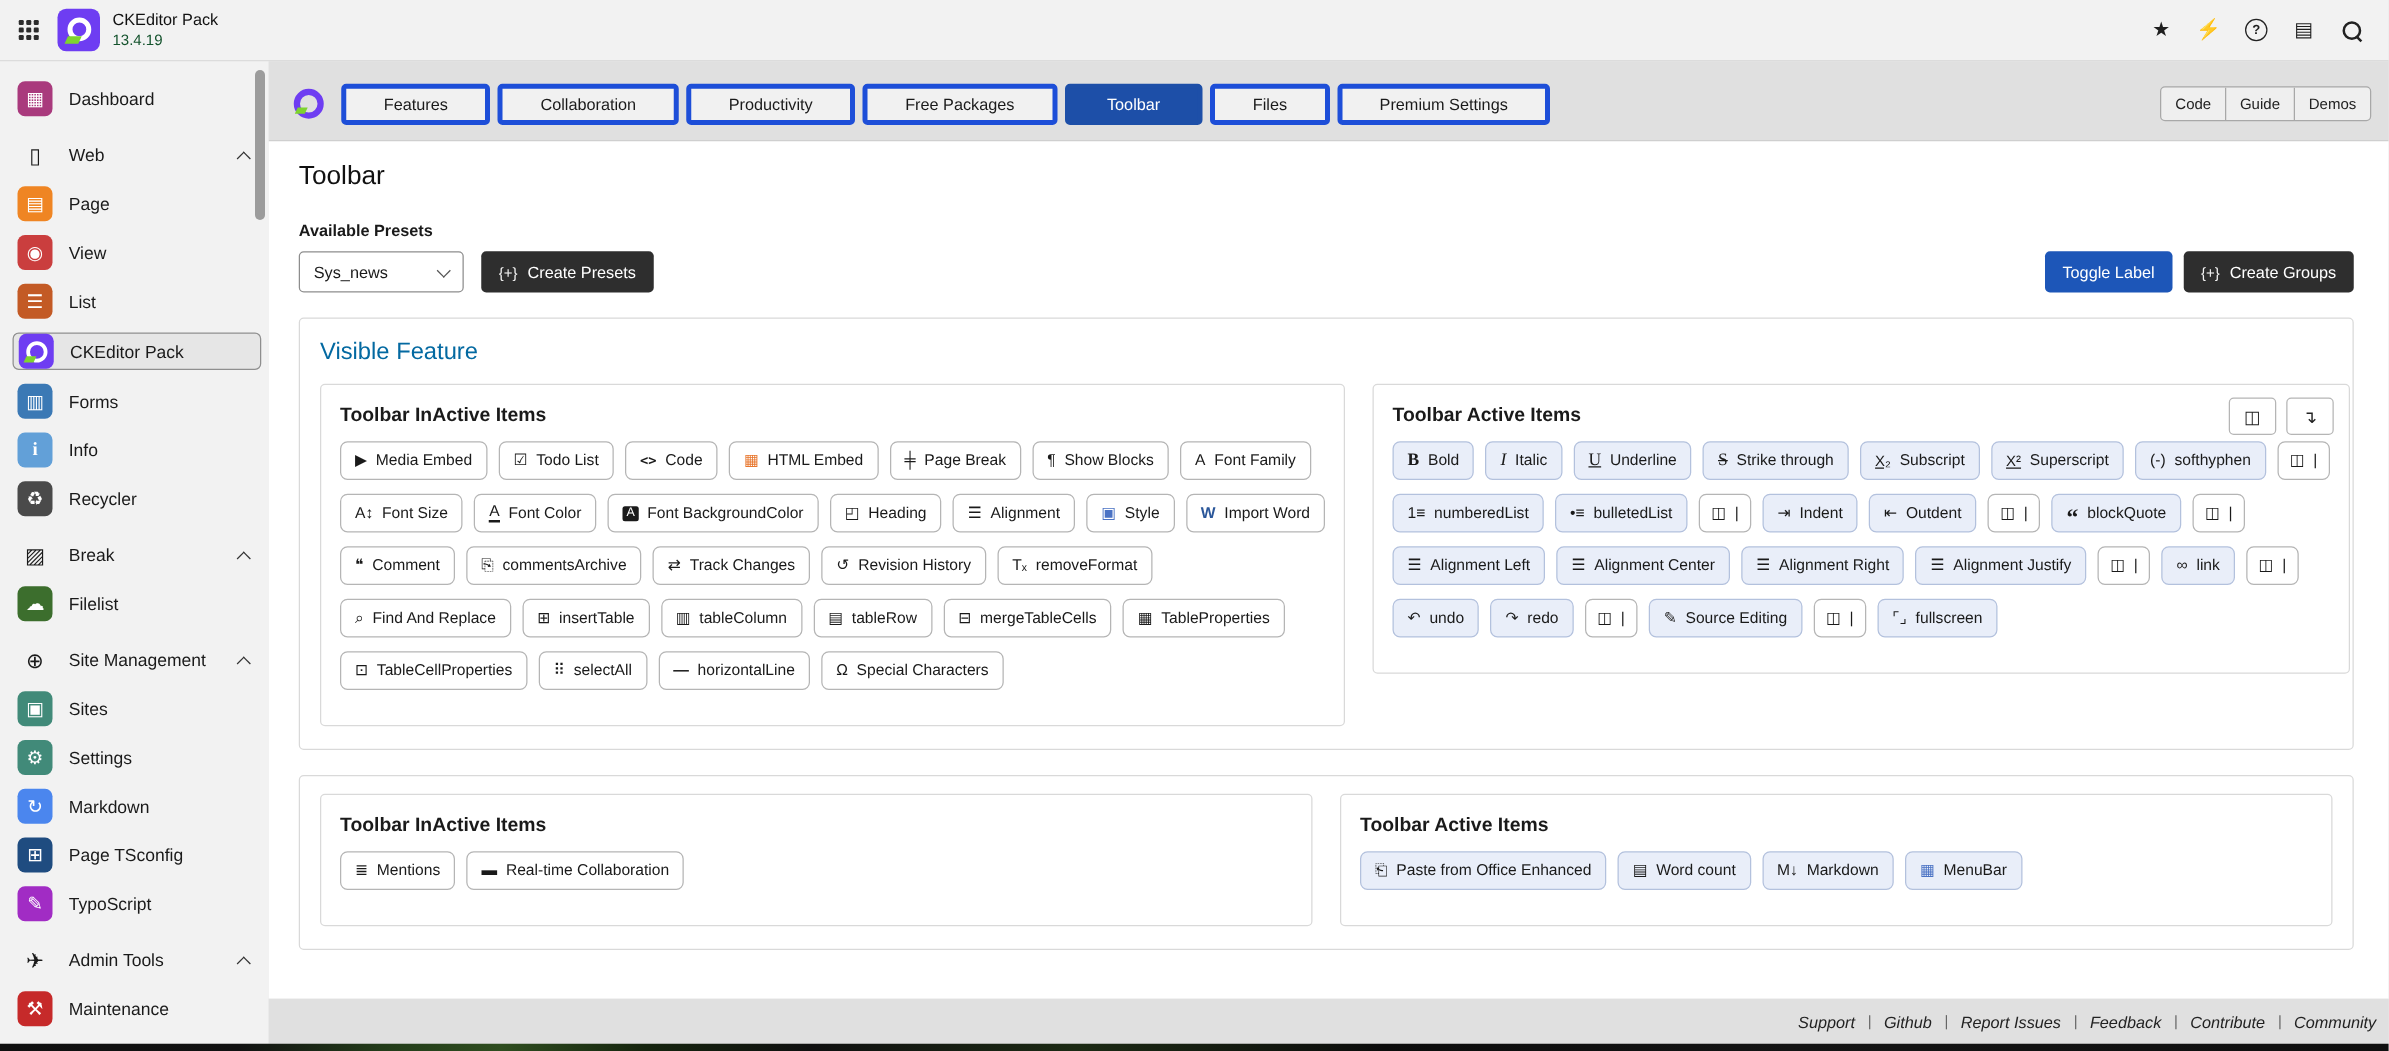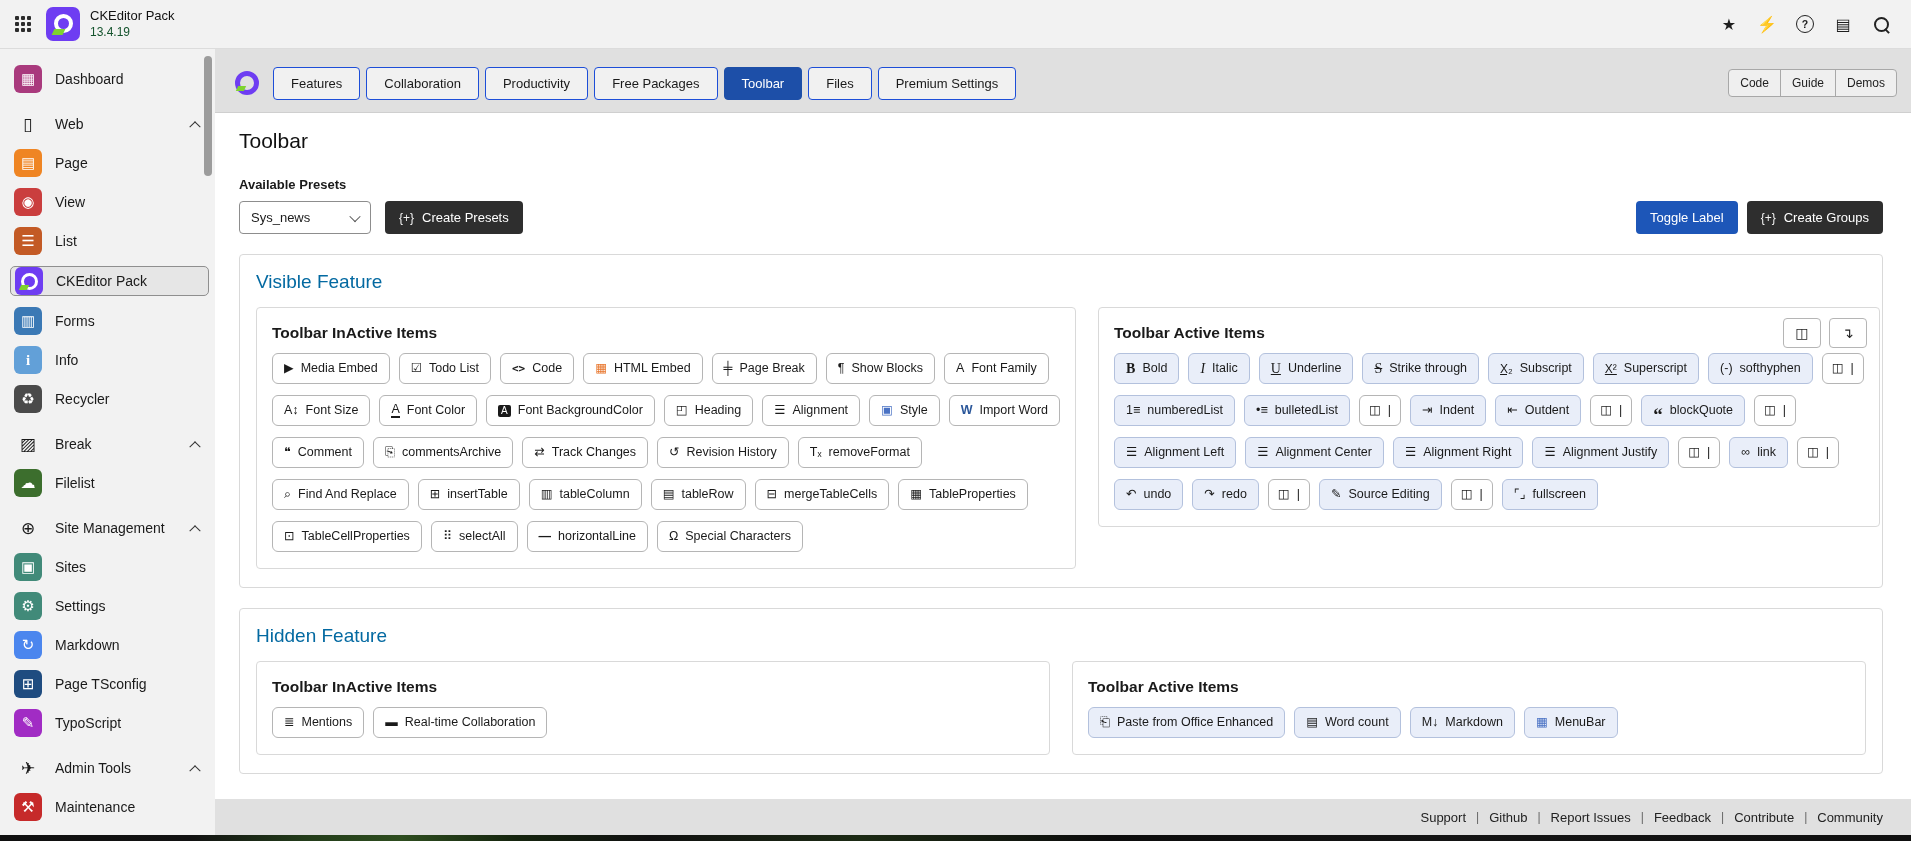--- a/index.html
+++ b/index.html
@@ -41,21 +41,21 @@
   .sb-icon.ck .ckchip{position:absolute;width:8px;height:5px;background:#7ed32f;bottom:5px;left:5px;transform:skewX(-25deg);}
   [data-name="info-icon"]{font-family:"Liberation Serif",serif;font-weight:700;}
   .sb-thumb{position:absolute;top:8px;right:3px;width:8px;height:120px;background:#9c9c9c;border-radius:4px;}
 
   
   .main{position:absolute;left:215px;top:48px;right:0;bottom:0;}
   .tabrow{height:64px;display:flex;align-items:center;padding:0 14px;background:#e0e0e0;}
   .c-mark{width:14px;height:14px;border:5px solid #6e3df2;border-radius:50%;margin:6px 14px 0 6px;position:relative;flex:none;}
   .c-mark::after{content:"";position:absolute;width:8px;height:5px;background:#7ed32f;left:-3px;bottom:-1px;transform:skewX(-25deg);}
   .tabs{display:flex;align-items:center;margin-top:6px;}
-  .tab{height:33px;display:inline-flex;align-items:center;padding:0 17px;background:#f1f1f1;border:1px solid #1d4ed8;
+  .tab{height:33px;display:inline-flex;align-items:center;padding:0 30px;background:#f1f1f1;border:4px solid #1d4ed8;
        border-radius:4px;font-size:13px;color:#1a1a1a;margin-right:6px;text-align:center;}
   .tab.active{background:#1d4fa8;border-color:#1d4fa8;color:#fff;}
   .docgroup{margin-left:auto;margin-top:6px;display:flex;border:1px solid #a8a8a8;border-radius:4px;overflow:hidden;background:#efefef;}
   .docbtn{padding:6px 11px;font-size:12px;color:#222;border-left:1px solid #a8a8a8;}
   .docbtn:first-child{border-left:none;}
 
   .content{position:absolute;top:64px;left:0;right:0;bottom:42px;background:#fff;border-top:1px solid #cfcfcf;
            padding:8px 28px 0 24px;overflow:hidden;}
   .page-title{font-size:21px;font-weight:400;margin:8px 0 24px;color:#111;}
   .presets-label{font-size:13px;font-weight:700;margin-bottom:9px;}
@@ -65,21 +65,21 @@
   .chevd{width:7px;height:7px;border-left:1.6px solid #555;border-bottom:1.6px solid #555;transform:rotate(-45deg) translate(1px,-1px);}
   .btn{height:33px;display:inline-flex;align-items:center;gap:8px;padding:0 14px;border-radius:4px;font-size:13px;}
   .btn.dark{background:#2e2e2e;color:#fff;}
   .btn.blue{background:#1d56b8;color:#fff;}
   .bicon{font-size:12px;opacity:.95;}
   .right-actions{margin-left:auto;display:flex;gap:9px;}
 
   .card{border:1px solid #d9d9d9;border-radius:4px;padding:14px 16px 18px;margin-top:20px;background:#fff;}
   .card-title{font-size:19px;font-weight:400;margin:2px 0 14px;color:#0369a1;}
   .panels{display:flex;gap:22px;align-items:flex-start;}
-  .panel{flex:1;border:1px solid #d9d9d9;border-radius:4px;padding:12px 15px 16px;position:relative;background:#fff;}
+  .panel{flex:1;border:1px solid #d9d9d9;border-radius:4px;padding:12px 15px 28px;position:relative;background:#fff;}
   .panel-title{font-size:15.5px;font-weight:600;margin:4px 0 4px;}
   .panel-tools{position:absolute;top:10px;right:12px;display:flex;gap:8px;}
   .tool-btn{width:38px;height:30px;border:1px solid #b5b5b5;border-radius:4px;background:#fff;display:flex;
             align-items:center;justify-content:center;font-size:14px;color:#222;}
   .chip-row{display:flex;gap:9px;margin-top:11px;flex-wrap:nowrap;}
   .chip{display:inline-flex;align-items:center;gap:7px;height:31px;padding:0 11px;border:1px solid #b5b5b5;border-radius:6px;
         background:#fff;font-size:12.5px;color:#1a1a1a;white-space:nowrap;box-sizing:border-box;}
   .chip.active{background:#e9eef9;border-color:#b3c1dd;}
   .chip.sepchip{padding:0 9px;background:#fff;}
   .ci{font-size:12.5px;line-height:1;display:inline-flex;align-items:center;}
@@ -97,21 +97,21 @@
   [data-name="font-backgroundcolor-icon"]{background:#1a1a1a;color:#fff;padding:1px 3px;border-radius:2px;font-size:10px;}
   [data-name="import-word-icon"]{color:#2b579a;font-weight:700;}
   [data-name="html-embed-icon"]{color:#e8762d;}
   [data-name="style-icon"],[data-name="menubar-icon"]{color:#4a72c4;}
   [data-name="code-icon"]{font-family:"DejaVu Sans Mono",monospace;font-size:11px;font-weight:700;}
   [data-name="blockquote-icon"]{font-family:"Liberation Serif",serif;font-weight:700;font-size:19px;line-height:.3;transform:translateY(4px);}
   [data-name="horizontalline-icon"]{font-weight:700;}
 
   
   .footer{position:absolute;left:0;right:0;bottom:6px;height:36px;background:#e0e0e0;display:flex;align-items:center;
-          justify-content:flex-end;padding-right:28px;}
+          justify-content:flex-end;padding-right:10px;font-style:italic;}
   #footer-links{display:flex;align-items:center;}
   .flink{font-size:13px;color:#222;text-decoration:none;}
   .fdiv{color:#666;margin:0 10px;font-size:12px;}
   .sliver{position:absolute;left:0;right:0;bottom:0;height:6px;z-index:7;
           background:linear-gradient(90deg,#101010 0%,#121212 10%,#233c1a 16%,#2e4d1f 21%,#15240e 27%,#101010 34%,#1c2a14 45%,#0c0c0c 58%,#141414 75%,#0f0f0f 100%);}
 </style>
 </head>
 <body>
 
 <div class="topbar" data-name="topbar">
@@ -537,21 +537,20 @@
                 </span>
                 <span class="chip active" data-name="fullscreen-chip">
                   <span class="ci" data-name="fullscreen-icon">⌜⌟</span>
                   <span class="cl" data-name="chip-label">fullscreen</span>
                 </span>
               </div>
             </div>
           </div>
         </section>
         <section class="card" data-name="section-hidden-feature">
-          <div class="card-title" data-name="section-title">Hidden Feature</div>
           <div class="panels" data-name="panels-row">
             <div class="panel inactive" data-name="panel-inactive-toolbar-inactive-items">
               <div class="panel-title" data-name="panel-title">Toolbar InActive Items</div>
               <div class="chip-row" data-name="chip-row">
                 <span class="chip" data-name="mentions-chip">
                   <span class="ci" data-name="mentions-icon">≣</span>
                   <span class="cl" data-name="chip-label">Mentions</span>
                 </span>
                 <span class="chip" data-name="real-time-collaboration-chip">
                   <span class="ci" data-name="real-time-collaboration-icon">▬</span>

